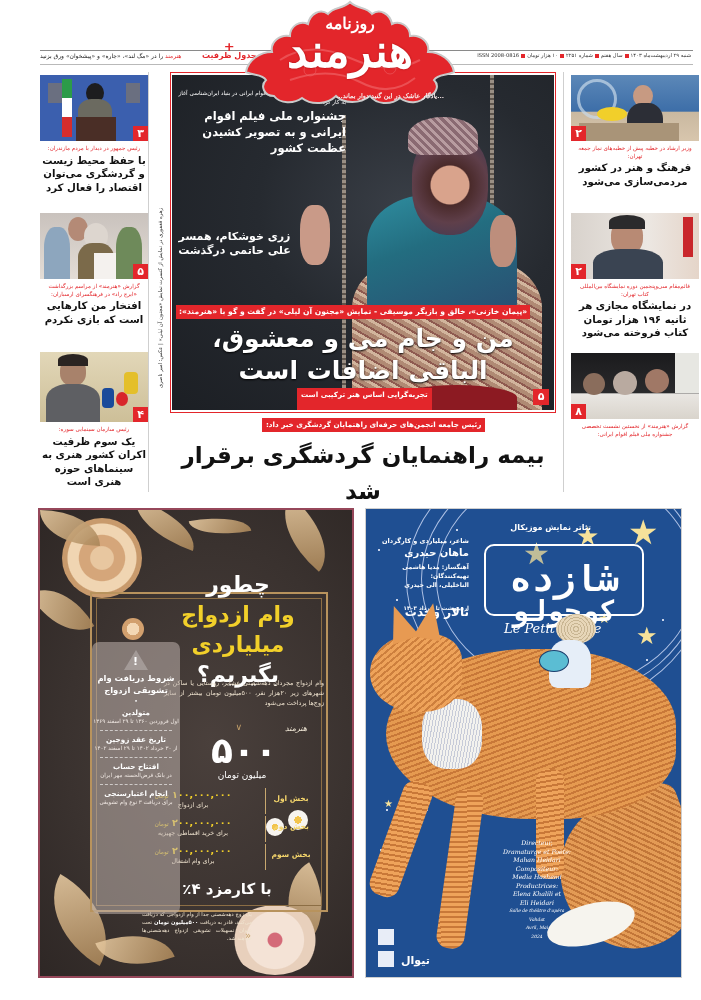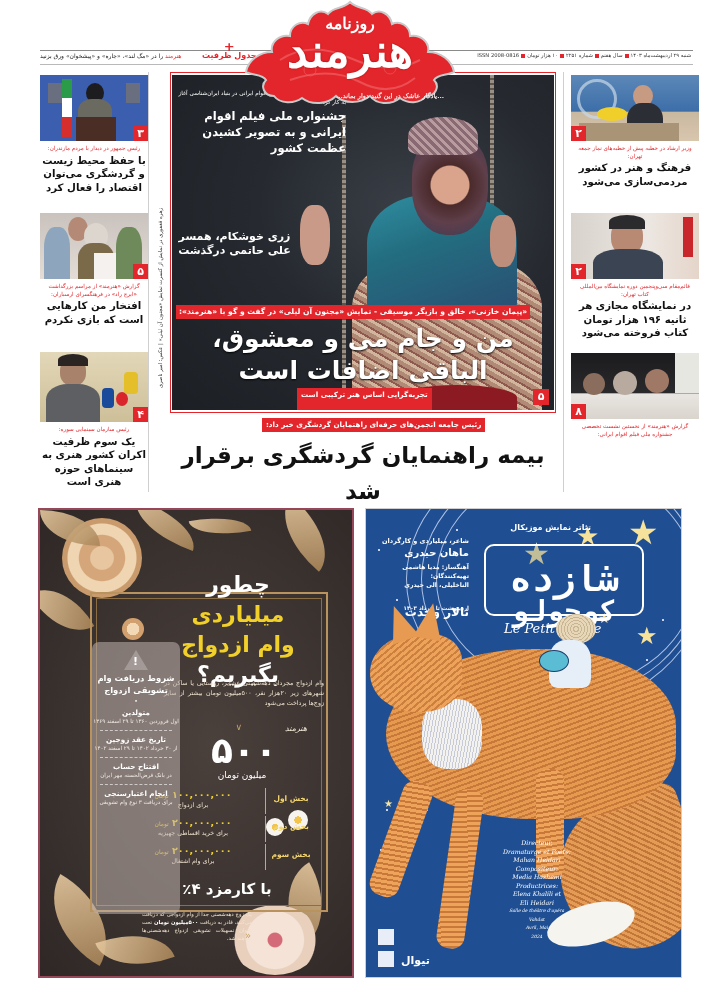--- a/index.html
+++ b/index.html
@@ -289,22 +289,22 @@
   <div class="leaf" style="left:230px; top:370px; width:70px; height:50px; transform:rotate(60deg);"></div>
   <div class="flower" style="left:190px; top:395px; width:90px; height:70px; background:radial-gradient(circle,#d46a78 0 12%,#f4e3d6 14% 50%,#e8d0bc 52% 70%,transparent 72%);"></div>
   <div class="flower" style="left:248px; top:300px; width:20px; height:20px; background:radial-gradient(circle,#f2c44c 0 25%,#f7f4ef 27%);"></div>
   <div class="flower" style="left:226px; top:308px; width:18px; height:18px; background:radial-gradient(circle,#f2c44c 0 25%,#f7f4ef 27%);"></div>
 
   <div class="gold-frame"></div>
   <div class="gold-frame2"></div>
 
   <div class="ad-title">
     <div class="w">چطور</div>
+    <div class="y">وام ازدواج</div>
     <div class="y">میلیاردی</div>
-    <div class="y">وام ازدواج</div>
     <div class="w">بگیریم؟</div>
   </div>
   <div class="ad-desc">وام ازدواج مجردان دهه‌شصتی عشایر، روستایی یا ساکن در شهرهای زیر ۲۰هزار نفر، ۵۰۰میلیون تومان بیشتر از سایر زوج‌ها پرداخت می‌شود</div>
   <div class="ad-chev">∨</div>
   <div class="ad-brand">هنرمند</div>
   <div class="ad-500">۵۰۰</div>
   <div class="ad-500unit">میلیون تومان</div>
 
   <div class="tier" style="top:278px;">
     <div class="label">بخش اول</div>

